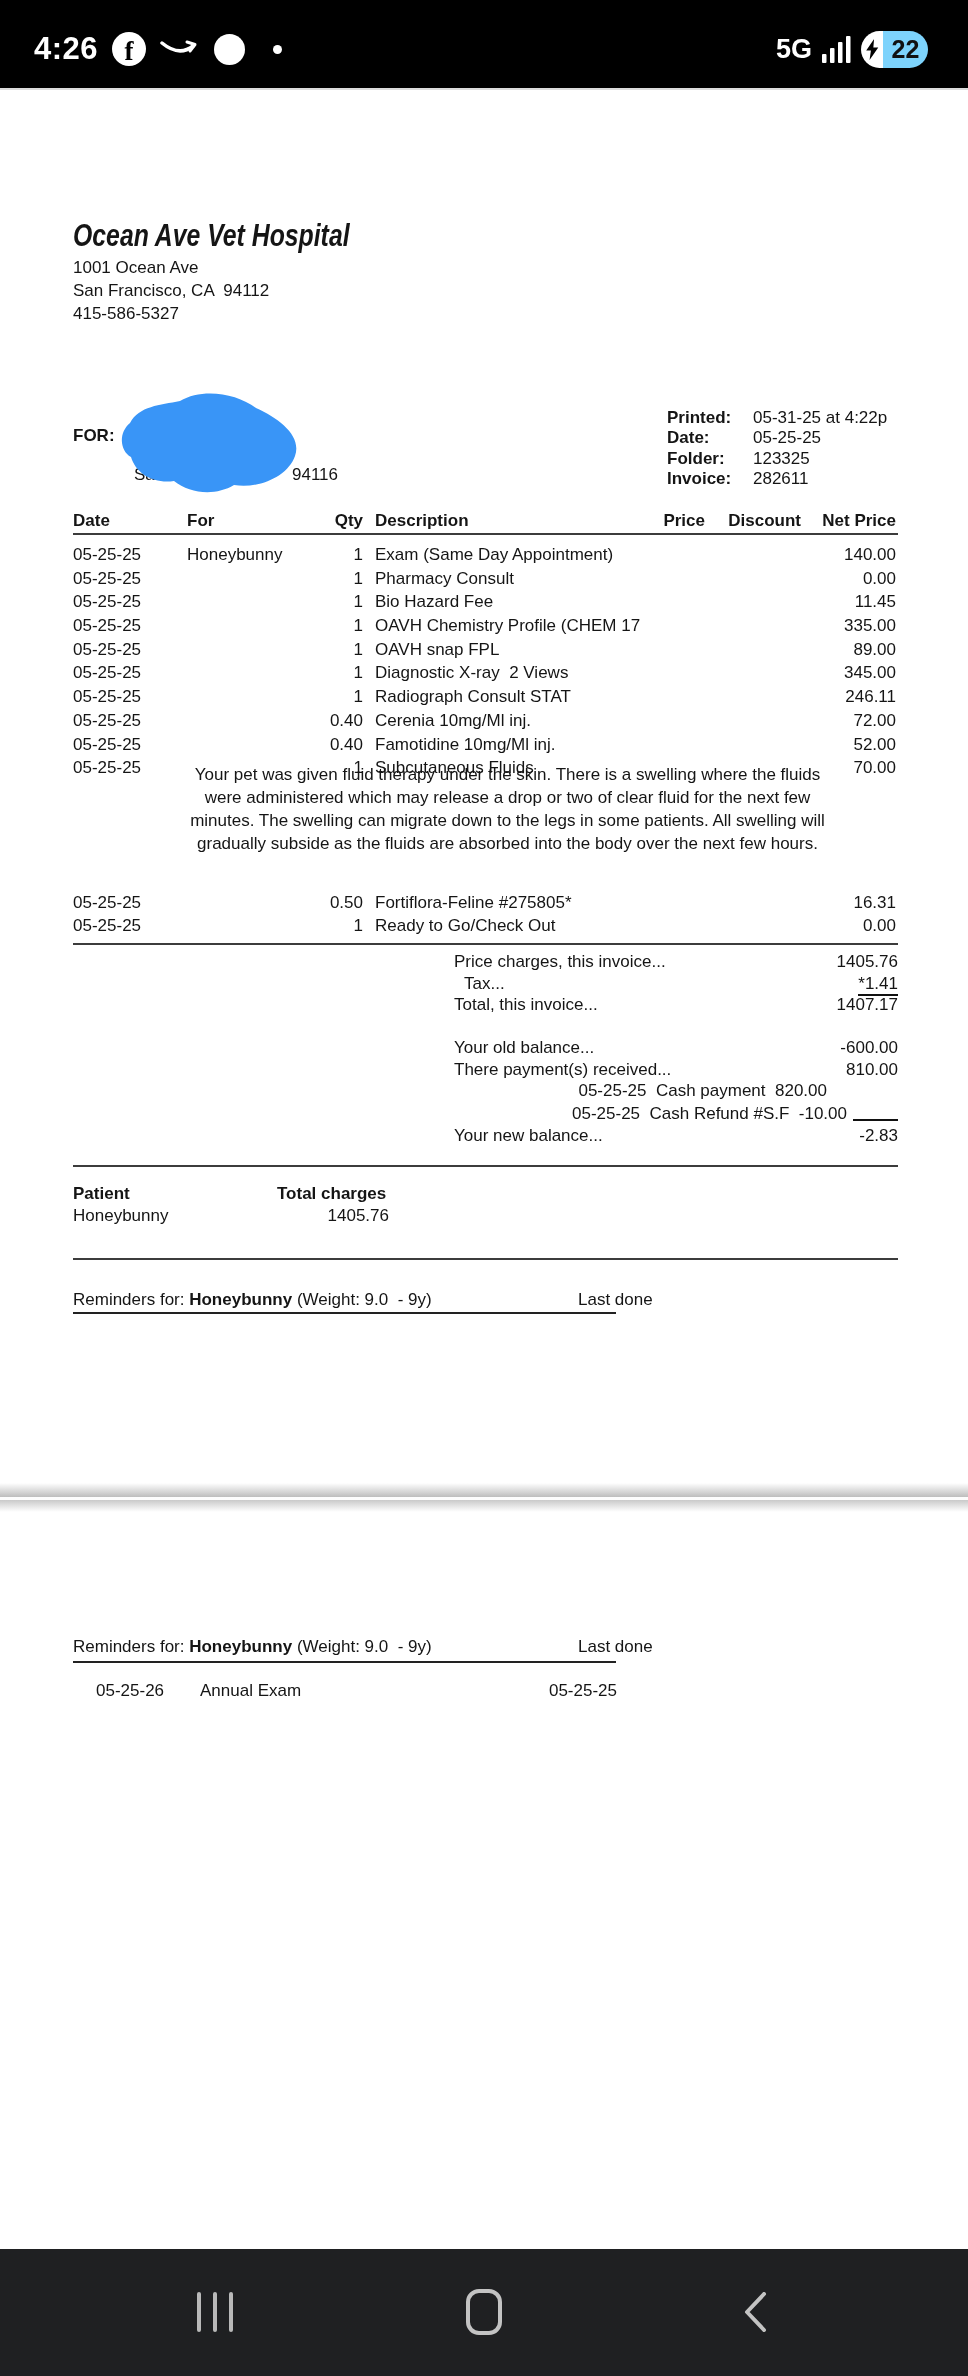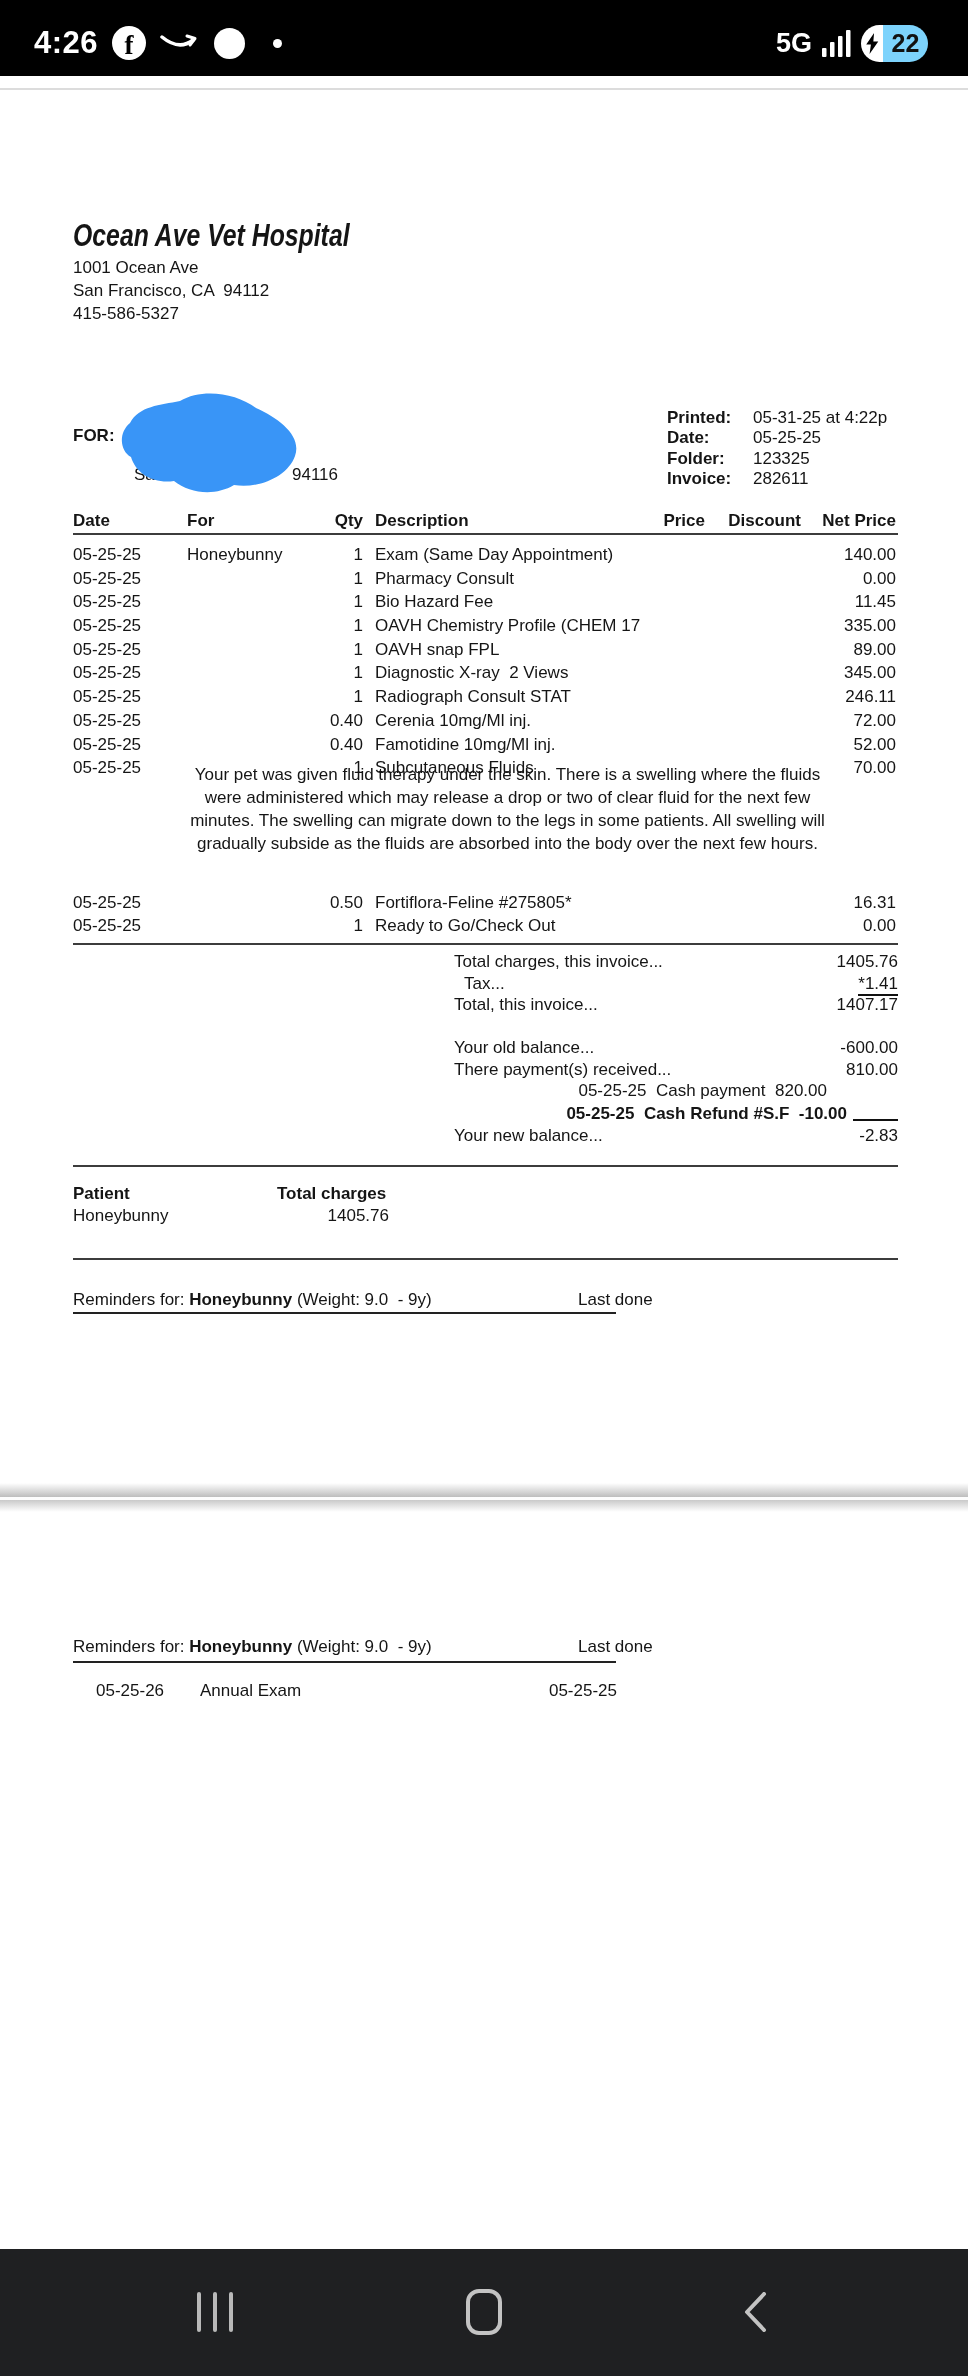--- a/index.html
+++ b/index.html
@@ -1,20 +1,20 @@
 <!DOCTYPE html>
 <html><head>
 <meta charset="utf-8">
 <style>
   html,body{margin:0;padding:0;}
   body{width:968px;height:2376px;position:relative;background:#ffffff;
        font-family:"Liberation Sans","DejaVu Sans",sans-serif;color:#151515;overflow:hidden;}
 
   
-  .statusbar{position:absolute;top:0;left:0;width:968px;height:76px;background:#000;
+  .statusbar{position:absolute;top:0;left:0;width:968px;height:88px;background:#000;
              display:flex;align-items:center;padding:26px 40px 16px 34px;box-sizing:border-box;}
   .sb-left{display:flex;align-items:center;gap:14px;}
   .sb-time{color:#fff;font-size:31px;font-weight:bold;letter-spacing:.5px;}
   .fb-badge{width:34px;height:34px;border-radius:50%;background:#fff;display:flex;align-items:center;justify-content:center;}
   .fb-badge span{color:#000;font-size:27px;font-weight:bold;font-family:"Liberation Serif",serif;margin-top:5px;}
   .notif-circle{width:31px;height:31px;border-radius:50%;background:#fff;}
   .notif-dot{width:9px;height:9px;border-radius:50%;background:#fff;margin-left:14px;}
   .sb-right{margin-left:auto;display:flex;align-items:center;gap:10px;}
   .sb-5g{color:#fff;font-size:27px;font-weight:bold;}
   .battery{width:67px;height:37px;border-radius:18.5px;overflow:hidden;display:flex;}
@@ -58,21 +58,21 @@
   .note{position:absolute;top:673px;left:185px;width:645px;font-size:17px;line-height:23px;text-align:center;}
 
   .totals{position:absolute;top:862px;left:73px;width:825px;font-size:17px;}
   .totrow{display:flex;height:21.5px;align-items:flex-start;position:relative;}
   .totrow .lab{margin-left:381px;}
   .totrow.tax .lab{margin-left:391px;}
   .totrow .sp{flex:1;}
   .totrow.gap{margin-top:21.5px;}
   .payline{text-align:right;position:relative;}
   .pay1{height:23px;padding-right:71px;}
-  .pay2{height:22px;padding-right:51px;font-weight:bold;}
+  .pay2{height:22px;padding-right:51px;}
   .sum-seg{position:absolute;right:0;bottom:5px;width:45px;height:2px;background:#111;}
   .tax-ul{border-bottom:2px solid #111;}
   .nb{height:22px;}
 
   .patient{position:absolute;top:1094px;left:73px;width:825px;font-size:17px;}
   .prow{position:relative;height:21.5px;}
   .p-col2{position:absolute;left:204px;width:112px;}
   .p-col2.val{text-align:right;}
 
   .rem{position:absolute;left:73px;width:825px;font-size:17px;}
@@ -302,21 +302,21 @@
         <span class="cR"></span>
         <span class="cR"></span>
         <span class="cR">0.00</span>
       </div>
     </div>
 
   <div class="hrule rule-tot"></div>
 
   <div class="totals">
     <div class="totrow">
-      <span class="lab">Total charges, this invoice...</span>
+      <span class="lab">Price charges, this invoice...</span>
       <span class="sp"></span>
       <span>1405.76</span>
     </div>
     <div class="totrow tax">
       <span class="lab">Tax...</span>
       <span class="sp"></span>
       <span class="tax-ul">*1.41</span>
     </div>
     <div class="totrow">
       <span class="lab">Total, this invoice...</span>

